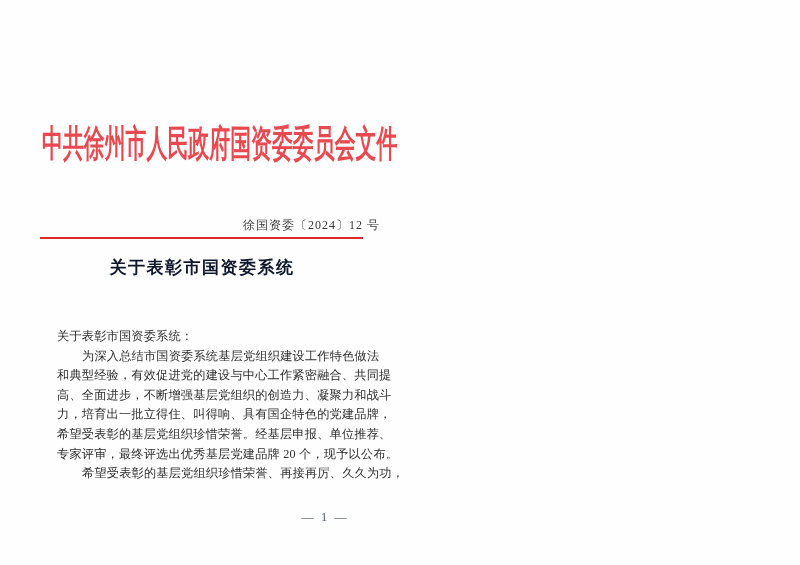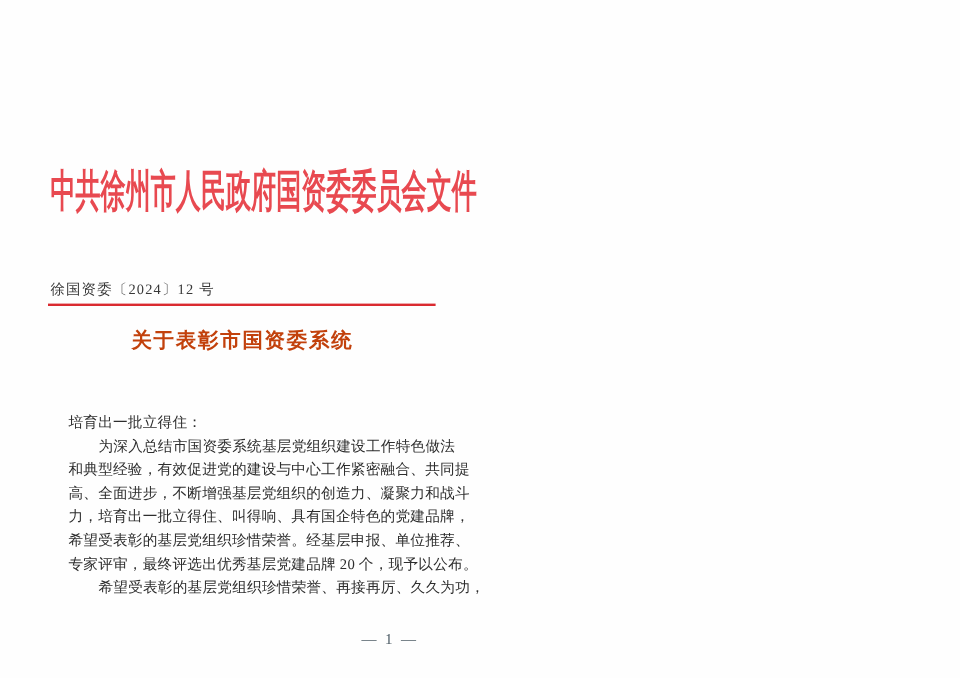--- a/index.html
+++ b/index.html
@@ -5,41 +5,41 @@
   * { margin: 0; padding: 0; box-sizing: border-box; }
   html, body { background: #ffffff; }
   body {
     font-family: "Liberation Serif", "DejaVu Serif", serif;
     width: 800px; height: 565px; position: relative; overflow: hidden;
     color: #2f2f2f;
   }
   .canvas { position: absolute; left: 0; top: 0; width: 800px; height: 565px; background: #fefefe; }
 
   
-  .page { position: absolute; top: 0; height: 447px; margin-top: 16px; }
+  .page { position: absolute; top: 0; height: 447px; }
   .page-left  { left: 0;   width: 410px; }
   .page-right { left: 410px; width: 390px; }
 
   .red-header {
     position: absolute; left: 42px; top: 119px;
     font-size: 37px; font-weight: bold; color: #e84950;
     white-space: nowrap; letter-spacing: 0;
     transform: scaleX(0.565); transform-origin: left top;
   }
   .doc-number {
-    position: absolute; left: 42px; top: 217px; width: 324px;
-    text-align: left; font-size: 12px; color: #383838; letter-spacing: 1px;
+    position: absolute; left: 56px; top: 217px; width: 324px;
+    text-align: right; font-size: 12px; color: #383838; letter-spacing: 1px;
   }
   .red-rule {
     position: absolute; left: 40px; top: 237px; width: 323px; height: 2px;
     background: #da2a30;
   }
   .doc-title {
     position: absolute; left: 40px; width: 324px; text-align: center;
-    font-size: 17px; font-weight: bold; color: #c2410c; letter-spacing: 1.5px;
+    font-size: 17px; font-weight: bold; color: #0f172a; letter-spacing: 1.5px;
     white-space: nowrap;
   }
   .doc-title.l1 { top: 256px; }
   .doc-title.l2 { top: 283px; }
 
   .body-block {
     position: absolute; left: 57px; top: 327px; width: 312px;
     font-size: 12.2px; color: #2d2d2d;
   }
   .body-block .ln { line-height: 19.6px; height: 19.6px; white-space: nowrap; letter-spacing: 0.2px; }
@@ -56,21 +56,21 @@
 
 <div class="canvas">
 
   <div class="page page-left">
     <div class="red-header">中共徐州市人民政府国资委委员会文件</div>
     <div class="doc-number">徐国资委〔2024〕12 号</div>
     <div class="red-rule"></div>
     <div class="doc-title l1">关于表彰市国资委系统</div>
 
     <div class="body-block">
-      <div class="ln">培育出一批立得住：</div>
+      <div class="ln">关于表彰市国资委系统：</div>
       <div class="ln ind">为深入总结市国资委系统基层党组织建设工作特色做法</div>
       <div class="ln">和典型经验，有效促进党的建设与中心工作紧密融合、共同提</div>
       <div class="ln">高、全面进步，不断增强基层党组织的创造力、凝聚力和战斗</div>
       <div class="ln">力，培育出一批立得住、叫得响、具有国企特色的党建品牌，</div>
       <div class="ln">希望受表彰的基层党组织珍惜荣誉。经基层申报、单位推荐、</div>
       <div class="ln">专家评审，最终评选出优秀基层党建品牌 20 个，现予以公布。</div>
       <div class="ln ind">希望受表彰的基层党组织珍惜荣誉、再接再厉、久久为功，</div>
     </div>
 
     <div class="page-num left-n">— 1 —</div>

